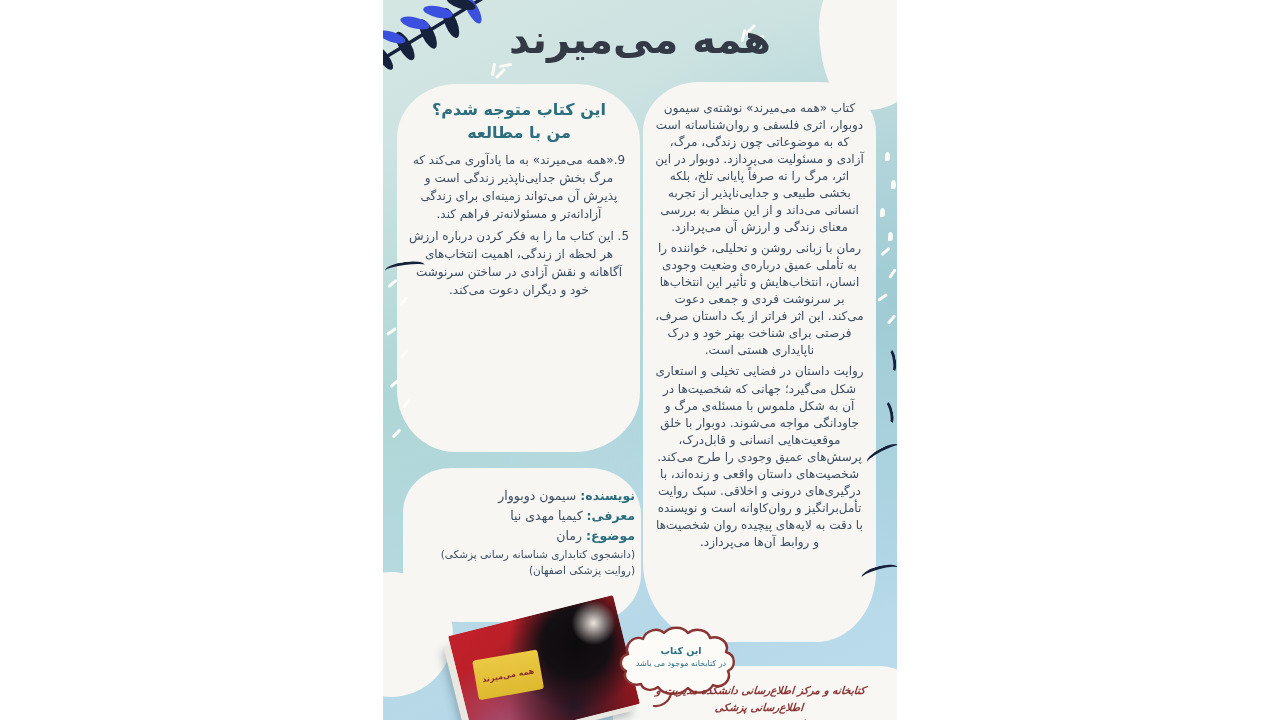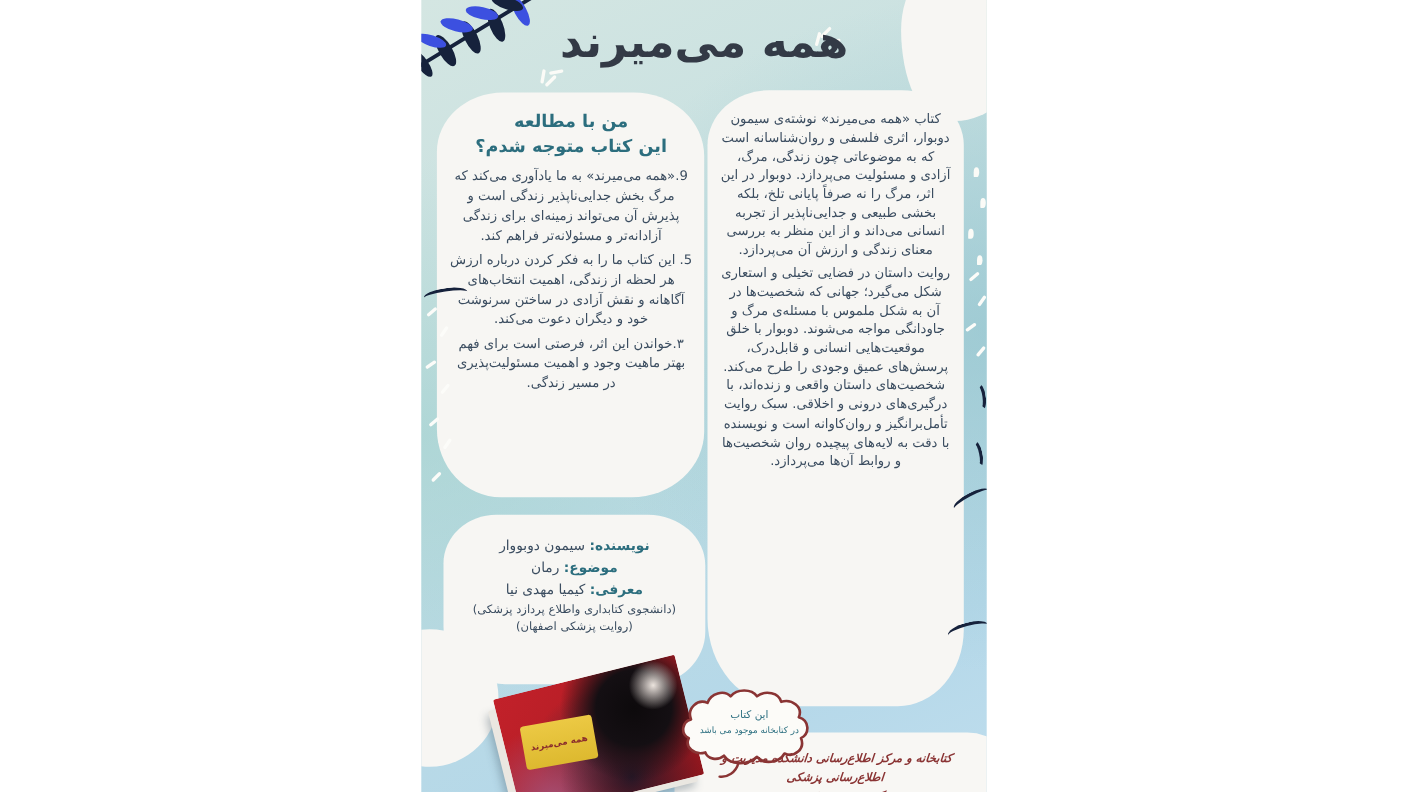--- a/index.html
+++ b/index.html
@@ -52,21 +52,21 @@
   
   .left-col  { position:absolute; right:263px; top:98px;  width:230px; text-align:center; }
   .right-col { position:absolute; left:268px;  top:96px;  width:217px; text-align:center; }
   .col-heading { color:#2c6e7e; font-weight:700; font-size:16px; line-height:1.45; margin-bottom:7px; }
   .right-col .col-heading { font-size:17px; margin-bottom:8px; }
   .body-text { color:#3b4d60; font-size:12px; line-height:1.42; }
   .left-col .body-text { line-height:1.5; }
   .body-text p { margin:4px; }
 
   
-  .author-box { position:absolute; right:262px; top:486px; width:226px; text-align:center;
+  .author-box { position:absolute; right:262px; top:486px; width:226px; text-align:right;
                 color:#3b4d60; font-size:12.5px; line-height:1.6; }
   .ab-label { color:#2c6e7e; font-weight:700; margin-left:4px; }
   .ab-note { font-size:10.5px; line-height:1.55; }
 
   
   .book-wrap { position:absolute; left:64px; top:602px; width:208px; height:130px; }
   .book { position:absolute; left:12px; top:12px; width:170px; height:112px; transform:rotate(-14deg); }
   .book-pages { position:absolute; left:-7px; top:9px; width:170px; height:108px;
                 background:#eae7e1; border-radius:2px; box-shadow:-3px 4px 8px rgba(60,80,95,0.35); }
   .book-cover { position:absolute; left:0; top:0; width:170px; height:112px; border-radius:2px;
@@ -80,21 +80,21 @@
   .book-label { position:absolute; left:16px; top:32px; width:66px; height:40px;
                 background:linear-gradient(#ecc944, #ddb92f); transform:rotate(4deg); border-radius:3px;
                 display:flex; align-items:center; justify-content:center;
                 font-size:8px; font-weight:700; color:#8a2c2c; text-align:center; }
 
   
   .bubble { position:absolute; left:236px; top:626px; width:130px; height:86px; }
   .bubble svg { position:absolute; left:0; top:0; width:130px; height:86px; }
   .bubble-text { position:absolute; left:10px; top:18px; width:104px; text-align:center;
                  color:#2c6f80; line-height:1.5; }
-  .bubble-text .b1 { font-size:9.5px; font-weight:400; display:block; }
+  .bubble-text .b1 { font-size:9.5px; font-weight:700; display:block; }
   .bubble-text .b2 { font-size:8px; font-weight:400; display:block; }
 
   
   .footer { position:absolute; left:248px; top:682px; width:256px; text-align:center;
             color:#8a3434; font-size:10.5px; font-weight:700; line-height:1.65;
             font-style:italic; transform:skewX(-5deg); }
 
   
   .wdash  { position:absolute; width:11px; height:3px; background:#fcfcf9; border-radius:2px; }
   .wdrop  { position:absolute; width:5px; height:9px; background:#fbfbf7; border-radius:60% 60% 60% 10%; }
@@ -136,48 +136,48 @@
     <div class="sparkle sp-left">
         <span></span>
         <span></span>
         <span></span>
       </div>
 
     <div class="title">همه می‌میرند</div>
 
     <div class="left-col">
       <div class="col-heading">
+        <span style="display:block">این کتاب متوجه شدم؟</span>
         <span style="display:block">من با مطالعه</span>
-        <span style="display:block">این کتاب متوجه شدم؟</span>
       </div>
       <div class="body-text">
         <p>9.«همه می‌میرند» به ما یادآوری می‌کند که مرگ بخش جدایی‌ناپذیر زندگی است و پذیرش آن می‌تواند زمینه‌ای برای زندگی آزادانه‌تر و مسئولانه‌تر فراهم کند.</p>
         <p>5. این کتاب ما را به فکر کردن درباره ارزش هر لحظه از زندگی، اهمیت انتخاب‌های آگاهانه و نقش آزادی در ساختن سرنوشت خود و دیگران دعوت می‌کند.</p>
-        <p>۳.خواندن این اثر، فرصتی است برای فهم بهتر ماهیت وجود و اهمیت مسئولیت‌پذیری در مسیر زندگی.</p>
       </div>
     </div>
 
     <div class="right-col">
       <div class="body-text">
         <p>کتاب «همه می‌میرند» نوشته‌ی سیمون دوبوار، اثری فلسفی و روان‌شناسانه است که به موضوعاتی چون زندگی، مرگ، آزادی و مسئولیت می‌پردازد. دوبوار در این اثر، مرگ را نه صرفاً پایانی تلخ، بلکه بخشی طبیعی و جدایی‌ناپذیر از تجربه انسانی می‌داند و از این منظر به بررسی معنای زندگی و ارزش آن می‌پردازد.</p>
+        <p>رمان با زبانی روشن و تحلیلی، خواننده را به تأملی عمیق درباره‌ی وضعیت وجودی انسان، انتخاب‌هایش و تأثیر این انتخاب‌ها بر سرنوشت فردی و جمعی دعوت می‌کند. این اثر فراتر از یک داستان صرف، فرصتی برای شناخت بهتر خود و درک ناپایداری هستی است.</p>
         <p>روایت داستان در فضایی تخیلی و استعاری شکل می‌گیرد؛ جهانی که شخصیت‌ها در آن به شکل ملموس با مسئله‌ی مرگ و جاودانگی مواجه می‌شوند. دوبوار با خلق موقعیت‌هایی انسانی و قابل‌درک، پرسش‌های عمیق وجودی را طرح می‌کند. شخصیت‌های داستان واقعی و زنده‌اند، با درگیری‌های درونی و اخلاقی. سبک روایت تأمل‌برانگیز و روان‌کاوانه است و نویسنده با دقت به لایه‌های پیچیده روان شخصیت‌ها و روابط آن‌ها می‌پردازد.</p>
       </div>
     </div>
 
     <div class="author-box">
       <div>
         <span class="ab-label">نویسنده:</span><span>سیمون دوبووار</span>
       </div>
       <div>
+        <span class="ab-label">معرفی:</span><span>کیمیا مهدی نیا</span>
+      </div>
+      <div>
         <span class="ab-label">موضوع:</span><span>رمان</span>
       </div>
-      <div>
-        <span class="ab-label">معرفی:</span><span>کیمیا مهدی نیا</span>
-      </div>
-      <div class="ab-note">(دانشجوی کتابداری واطلاع پردازد پزشکی)</div>
+      <div class="ab-note">(دانشجوی کتابداری شناسانه رسانی پزشکی)</div>
       <div class="ab-note">(روایت پزشکی اصفهان)</div>
     </div>
 
     <div class="book-wrap">
       <div class="book">
         <div class="book-pages"></div>
         <div class="book-cover">
           <div class="book-label">همه می‌میرند</div>
         </div>
       </div>

